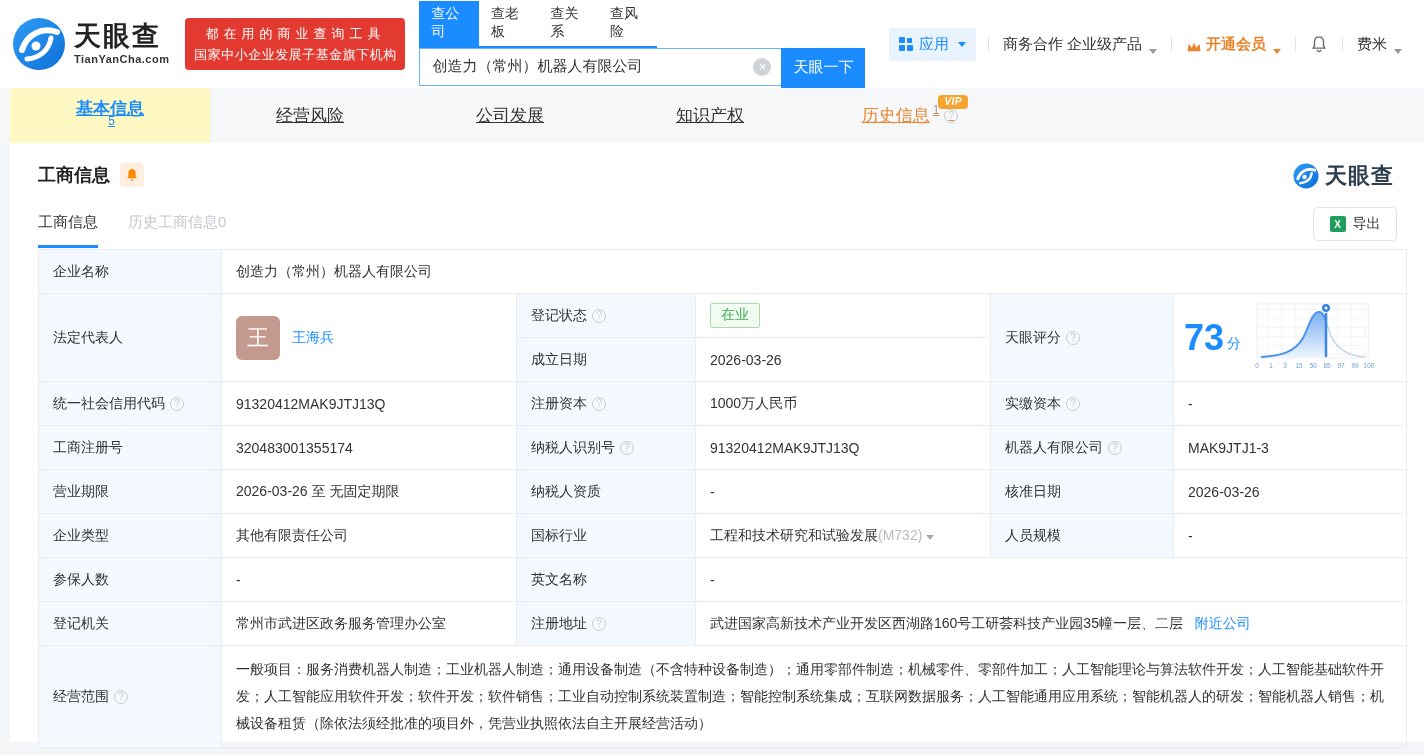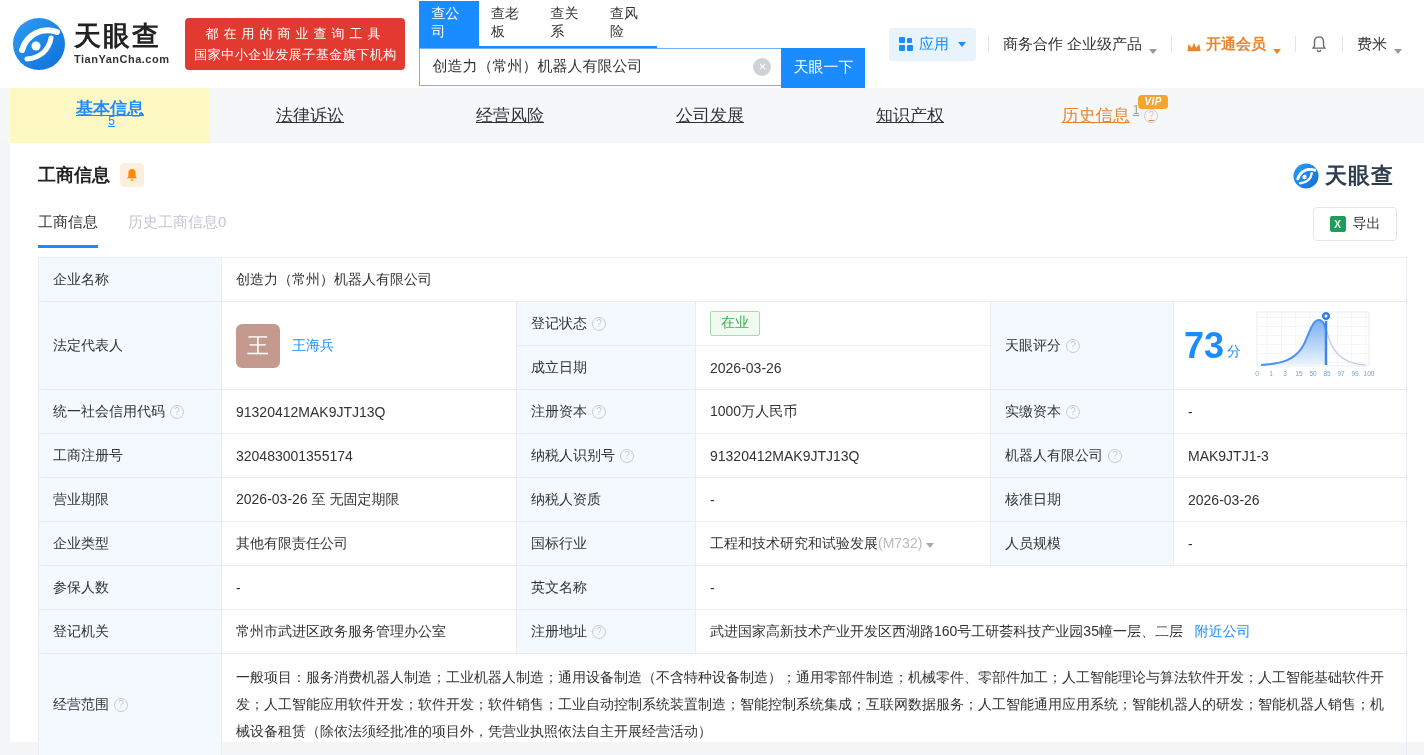--- a/index.html
+++ b/index.html
@@ -57,21 +57,21 @@
   .wm-text { font-size:22px; font-weight:bold; color:#2e3e50; letter-spacing:1px; }
   .subtabs { position:absolute; top:70px; left:28px; display:flex; gap:30px; font-size:15px; }
   .subtab { padding-bottom:13px; cursor:pointer; }
   .subtab.active { color:#333; border-bottom:3px solid #1a8cff; }
   .subtab.inactive { color:#c3c8cf; }
   .export-btn { position:absolute; top:64px; right:27px; width:84px; height:34px; background:#fff; border:1px solid #e3e5e8; border-radius:4px; display:flex; align-items:center; justify-content:center; gap:7px; font-size:14px; color:#333; cursor:pointer; }
   .xls-ic { width:16px; height:16px; background:#1f9d5b; border-radius:2px; color:#fff; font-size:10px; font-weight:bold; display:flex; align-items:center; justify-content:center; }
   .xls-ic:after { content:"X"; }
 
   
-  table.info { border-collapse:collapse; table-layout:fixed; width:1368px; position:absolute; top:114px; left:28px; }
+  table.info { border-collapse:collapse; table-layout:fixed; width:1368px; position:absolute; top:106px; left:28px; }
   .info td { border:1px solid #e9edf3; font-size:14px; color:#333; padding:0 14px; height:44px; vertical-align:middle; }
   .info td.lbl { background:#f3f9fe; }
   .lblwrap { display:flex; align-items:center; }
   .dash { color:#333; }
   .avatar-cell { display:flex; align-items:center; }
   .avatar { width:44px; height:44px; background:#c59a8e; border-radius:6px; color:#fff; font-size:22px; display:flex; align-items:center; justify-content:center; flex:none; }
   a.blue, .blue-link { color:#1a8cff; text-decoration:none; cursor:pointer; }
   .status-badge { display:inline-block; padding:2px 10px 3px; border:1px solid #a9dcab; background:#f2fbf2; color:#3fae52; border-radius:2px; font-size:14px; }
   .score-cell { display:flex; align-items:center; }
   .score-num { font-size:36px; font-weight:bold; color:#1a8cff; line-height:1; }
@@ -165,23 +165,20 @@
       <span>费米</span>
       <span class="caret"></span>
     </div>
   </div>
 </div>
 
 <div class="navbar">
   <div class="ntab active">
     <span>基本信息</span>
     <span class="sup">5</span>
-  </div>
-  <div class="ntab">
-    <span>法律诉讼</span>
   </div>
   <div class="ntab">
     <span>经营风险</span>
   </div>
   <div class="ntab">
     <span>公司发展</span>
   </div>
   <div class="ntab">
     <span>知识产权</span>
   </div>

